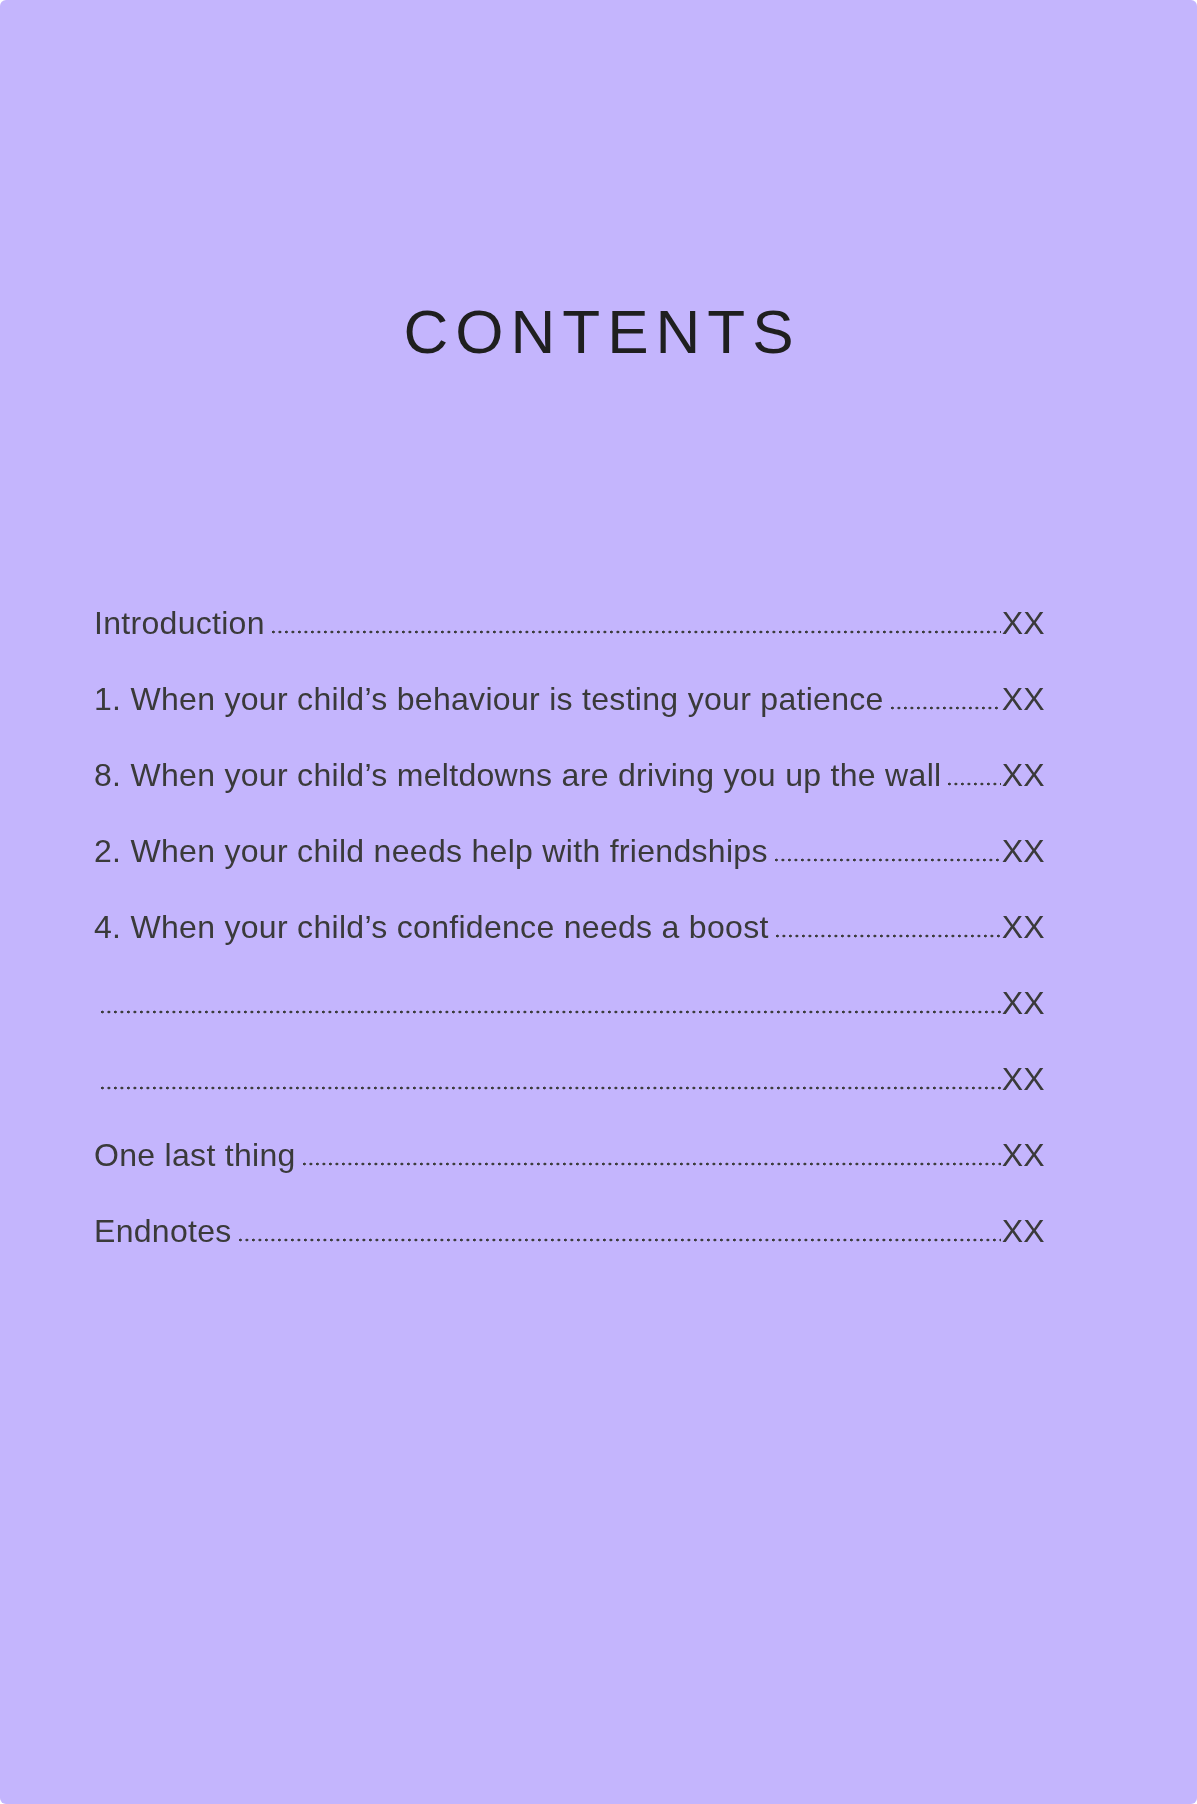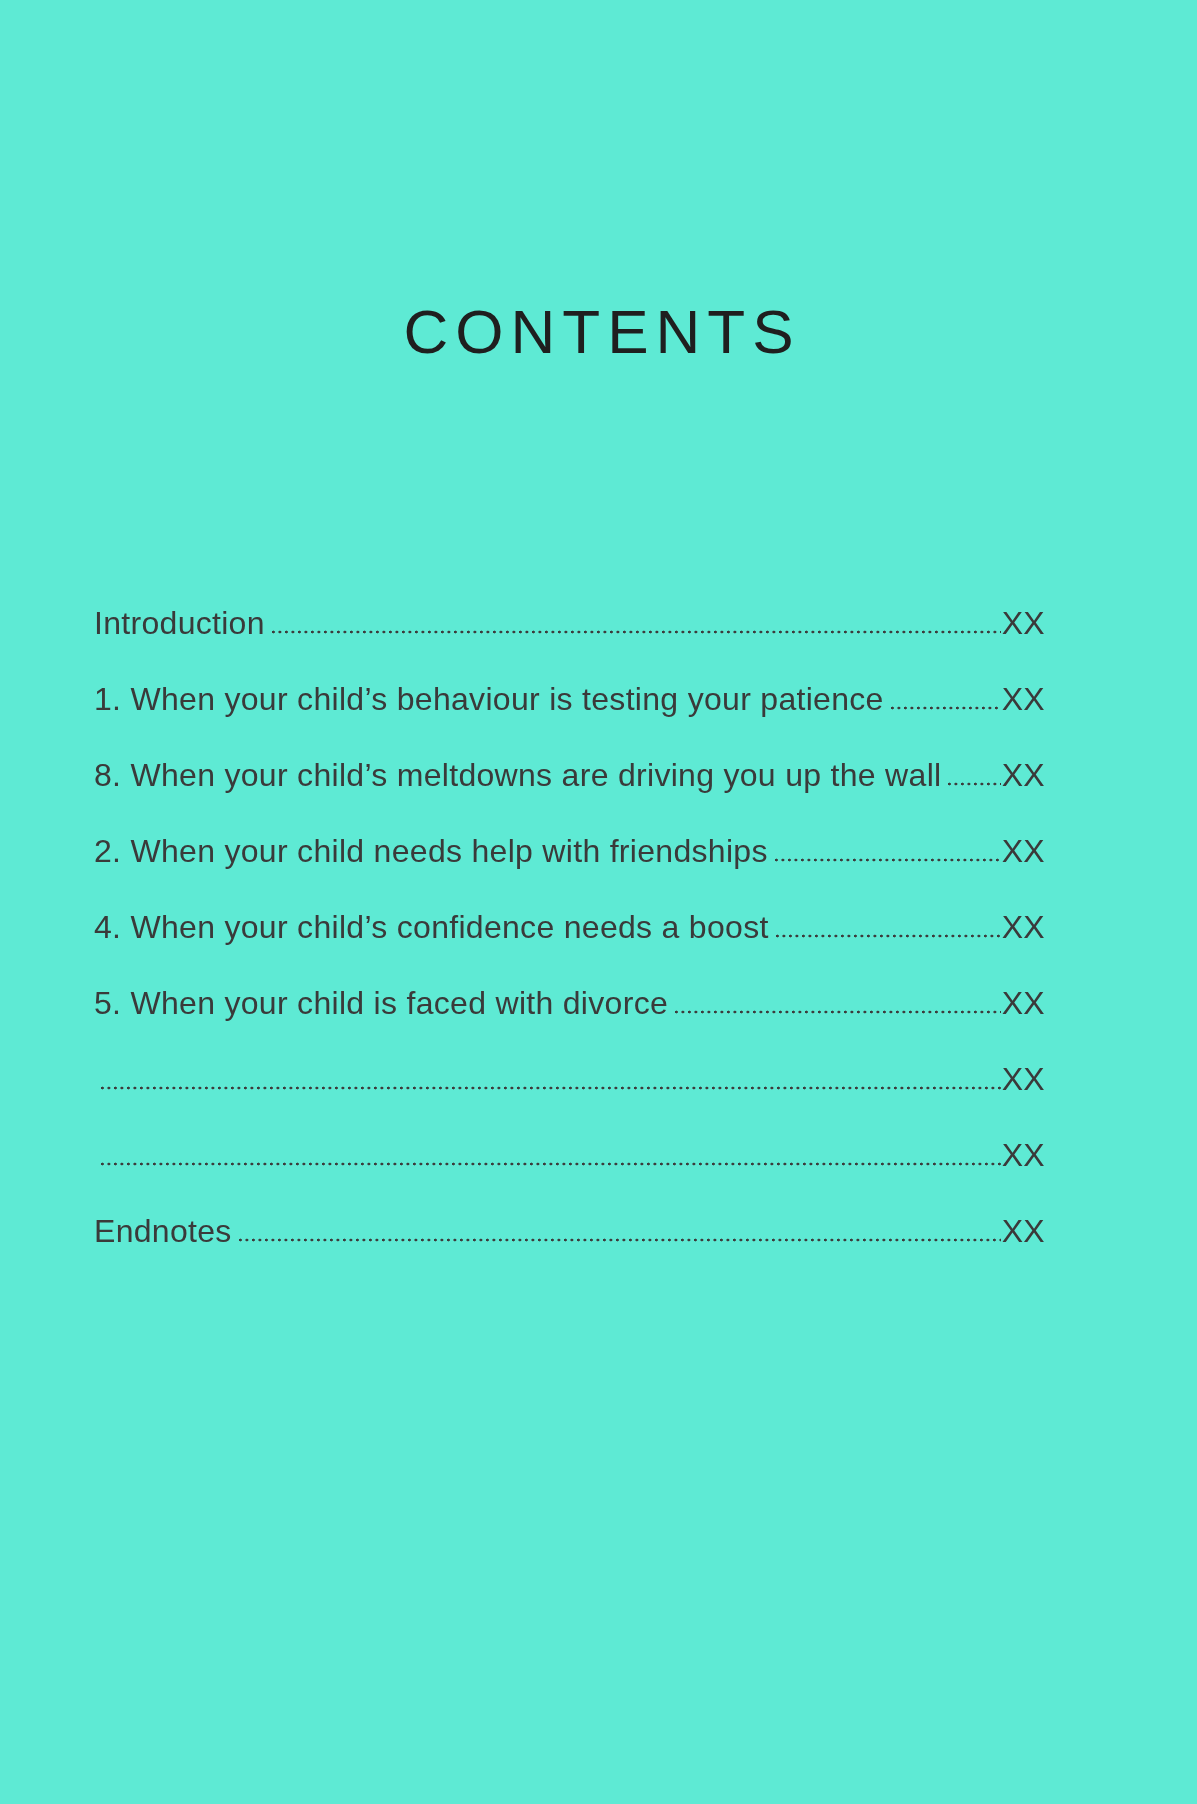--- a/index.html
+++ b/index.html
@@ -4,23 +4,24 @@
 <style>
   html, body {
     margin: 0;
     padding: 0;
     background: #ffffff;
   }
   .page {
     position: relative;
     width: 1197px;
     height: 1804px;
-    background: #5eead4;
+    background: #c4b5fd;
     overflow: hidden;
     font-family: "Liberation Sans", "DejaVu Sans", sans-serif;
+    border-radius: 6px;
   }
   .page-title {
     margin: 0;
     padding-top: 295px;
     text-align: center;
     text-indent: 7px;
     font-size: 62px;
     line-height: 1.2;
     font-weight: 300;
     letter-spacing: 7px;
@@ -90,31 +91,31 @@
       <span class="toc-page">XX</span>
     </div>
 
     <div class="toc-row">
       <span class="toc-label">4. When your child’s confidence needs a boost</span>
       <span class="toc-leader"></span>
       <span class="toc-page">XX</span>
     </div>
 
     <div class="toc-row">
-      <span class="toc-label">5. When your child is faced with divorce</span>
       <span class="toc-leader"></span>
       <span class="toc-page">XX</span>
     </div>
 
     <div class="toc-row">
       <span class="toc-leader"></span>
       <span class="toc-page">XX</span>
     </div>
 
     <div class="toc-row">
+      <span class="toc-label">One last thing</span>
       <span class="toc-leader"></span>
       <span class="toc-page">XX</span>
     </div>
 
     <div class="toc-row">
       <span class="toc-label">Endnotes</span>
       <span class="toc-leader"></span>
       <span class="toc-page">XX</span>
     </div>
 

